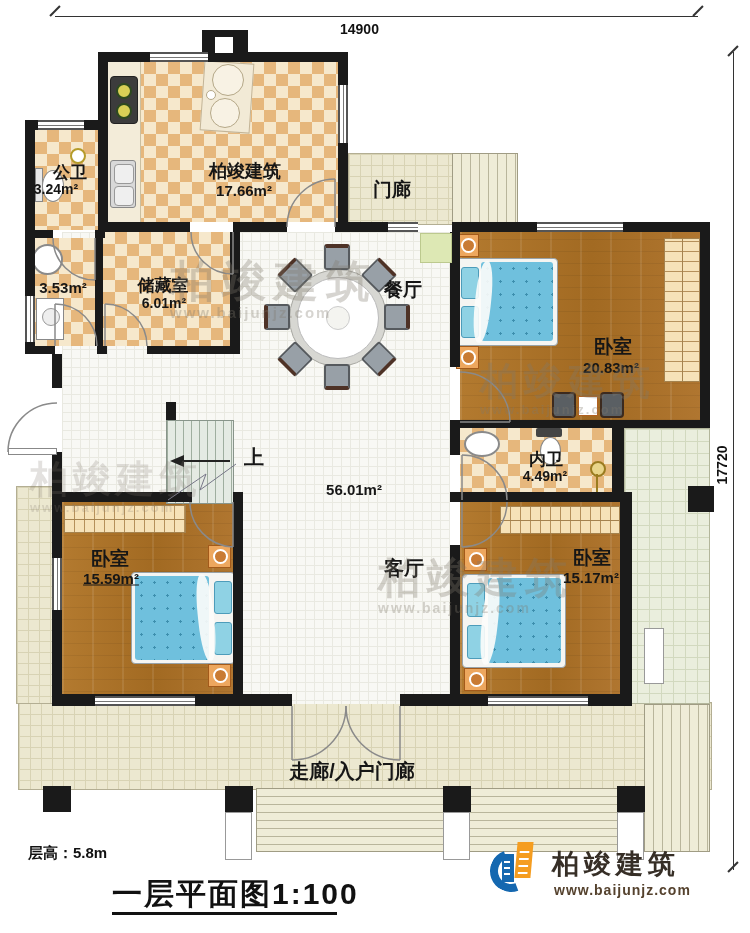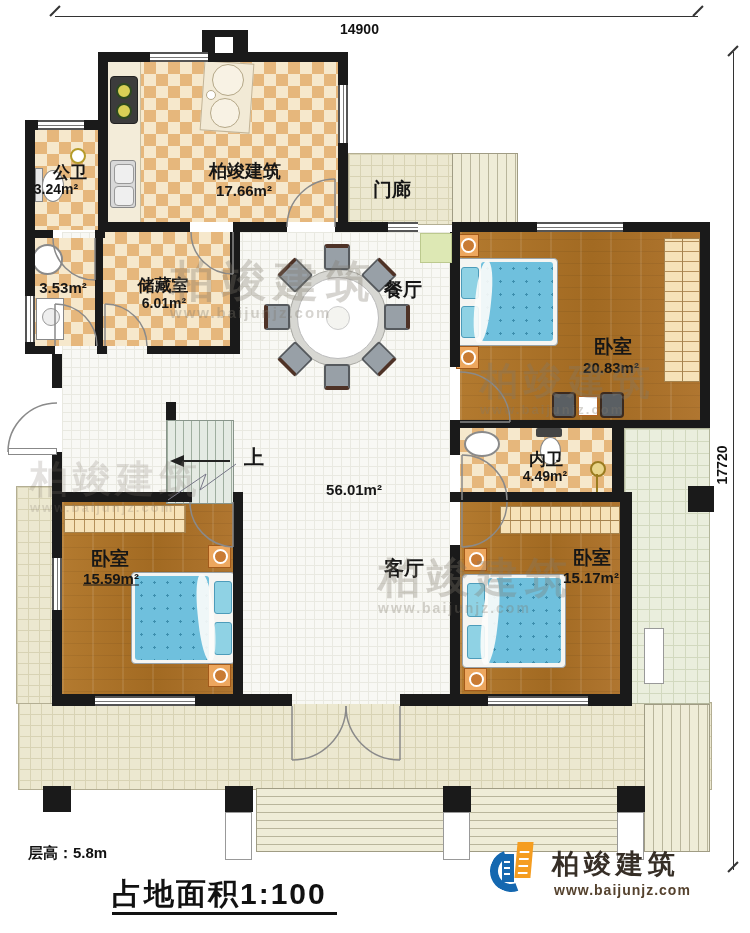--- a/index.html
+++ b/index.html
@@ -253,20 +253,21 @@
   <div class="lbl" style="left:611px;top:367px;font-size:15px;">20.83m²</div>
   <div class="lbl" style="left:546px;top:459px;font-size:17px;">内卫</div>
   <div class="lbl" style="left:545px;top:476px;font-size:14px;">4.49m²</div>
   <div class="lbl" style="left:354px;top:489px;font-size:15px;">56.01m²</div>
   <div class="lbl" style="left:364px;top:568px;font-size:20px;margin-left:40px;">客厅</div>
   <div class="lbl" style="left:110px;top:559px;font-size:19px;">卧室</div>
   <div class="lbl" style="left:111px;top:578px;font-size:15px;text-decoration:underline;">15.59m²</div>
   <div class="lbl" style="left:592px;top:558px;font-size:19px;">卧室</div>
   <div class="lbl" style="left:591px;top:577px;font-size:15px;">15.17m²</div>
   <div class="lbl" style="left:254px;top:457px;font-size:20px;">上</div>
+  <div class="lbl" style="left:352px;top:771px;font-size:20px;">走廊/入户门廊</div>
 
   <div class="wm" style="left:170px;top:258px;width:330px;">
     <div class="wm-big">柏竣建筑</div>
     <div class="wm-url">www.baijunjz.com</div>
   </div>
   <div class="wm" style="left:480px;top:362px;width:270px;">
     <div class="wm-big" style="font-size:38px;letter-spacing:6px;">柏竣建筑</div>
     <div class="wm-url" style="font-size:13px;">www.baijunjz.com</div>
   </div>
   <div class="wm" style="left:30px;top:460px;width:260px;color:rgba(128,120,108,.22);">
@@ -284,21 +285,21 @@
   <div class="dimlbl" style="left:340px;top:21px;">14900</div>
   <div class="dim" style="left:733px;top:52px;width:1px;height:818px;"></div>
   <div class="dim" style="left:726px;top:50px;width:14px;height:2px;transform:rotate(-45deg);"></div>
   <div class="dim" style="left:726px;top:866px;width:14px;height:2px;transform:rotate(-45deg);"></div>
   <div class="dimlbl" style="left:722px;top:465px;transform:translate(-50%,-50%) rotate(-90deg);">17720</div>
 
   <div class="ftr" style="left:28px;top:844px;font-size:15px;">
     <span>层高：</span><span>5.8m</span>
   </div>
   <div class="ftr" style="left:112px;top:874px;font-size:30px;letter-spacing:2px;">
-    <span>占地面积</span><span>1:100</span>
+    <span>一层平面图</span><span>1:100</span>
   </div>
   <div class="dim" style="left:112px;top:912px;width:225px;height:3px;background:#111;"></div>
 
   <div class="abs" style="left:490px;top:840px;width:58px;height:58px;">
     <div style="position:absolute;left:0px;top:10px;width:42px;height:42px;border:8px solid #1568b0;border-radius:50%;border-top-color:transparent;border-right-color:transparent;transform:rotate(25deg);box-sizing:border-box;"></div>
     <div style="position:absolute;left:26px;top:2px;width:16px;height:36px;background:#f59d20;transform:skewX(-5deg);background-image:repeating-linear-gradient(180deg,transparent 0 5px,#fff 5px 7px);background-size:60% 100%;background-repeat:no-repeat;background-position:3px 4px;"></div>
     <div style="position:absolute;left:12px;top:14px;width:12px;height:28px;background:#1568b0;background-image:repeating-linear-gradient(180deg,transparent 0 4px,#fff 4px 6px);background-size:50% 80%;background-repeat:no-repeat;background-position:2px 3px;"></div>
   </div>
   <div class="ftr" style="left:552px;top:846px;font-size:27px;letter-spacing:5px;color:#362e26;">柏竣建筑</div>
   <div class="ftr" style="left:554px;top:882px;font-size:14px;letter-spacing:1px;color:#55422e;">www.baijunjz.com</div>

